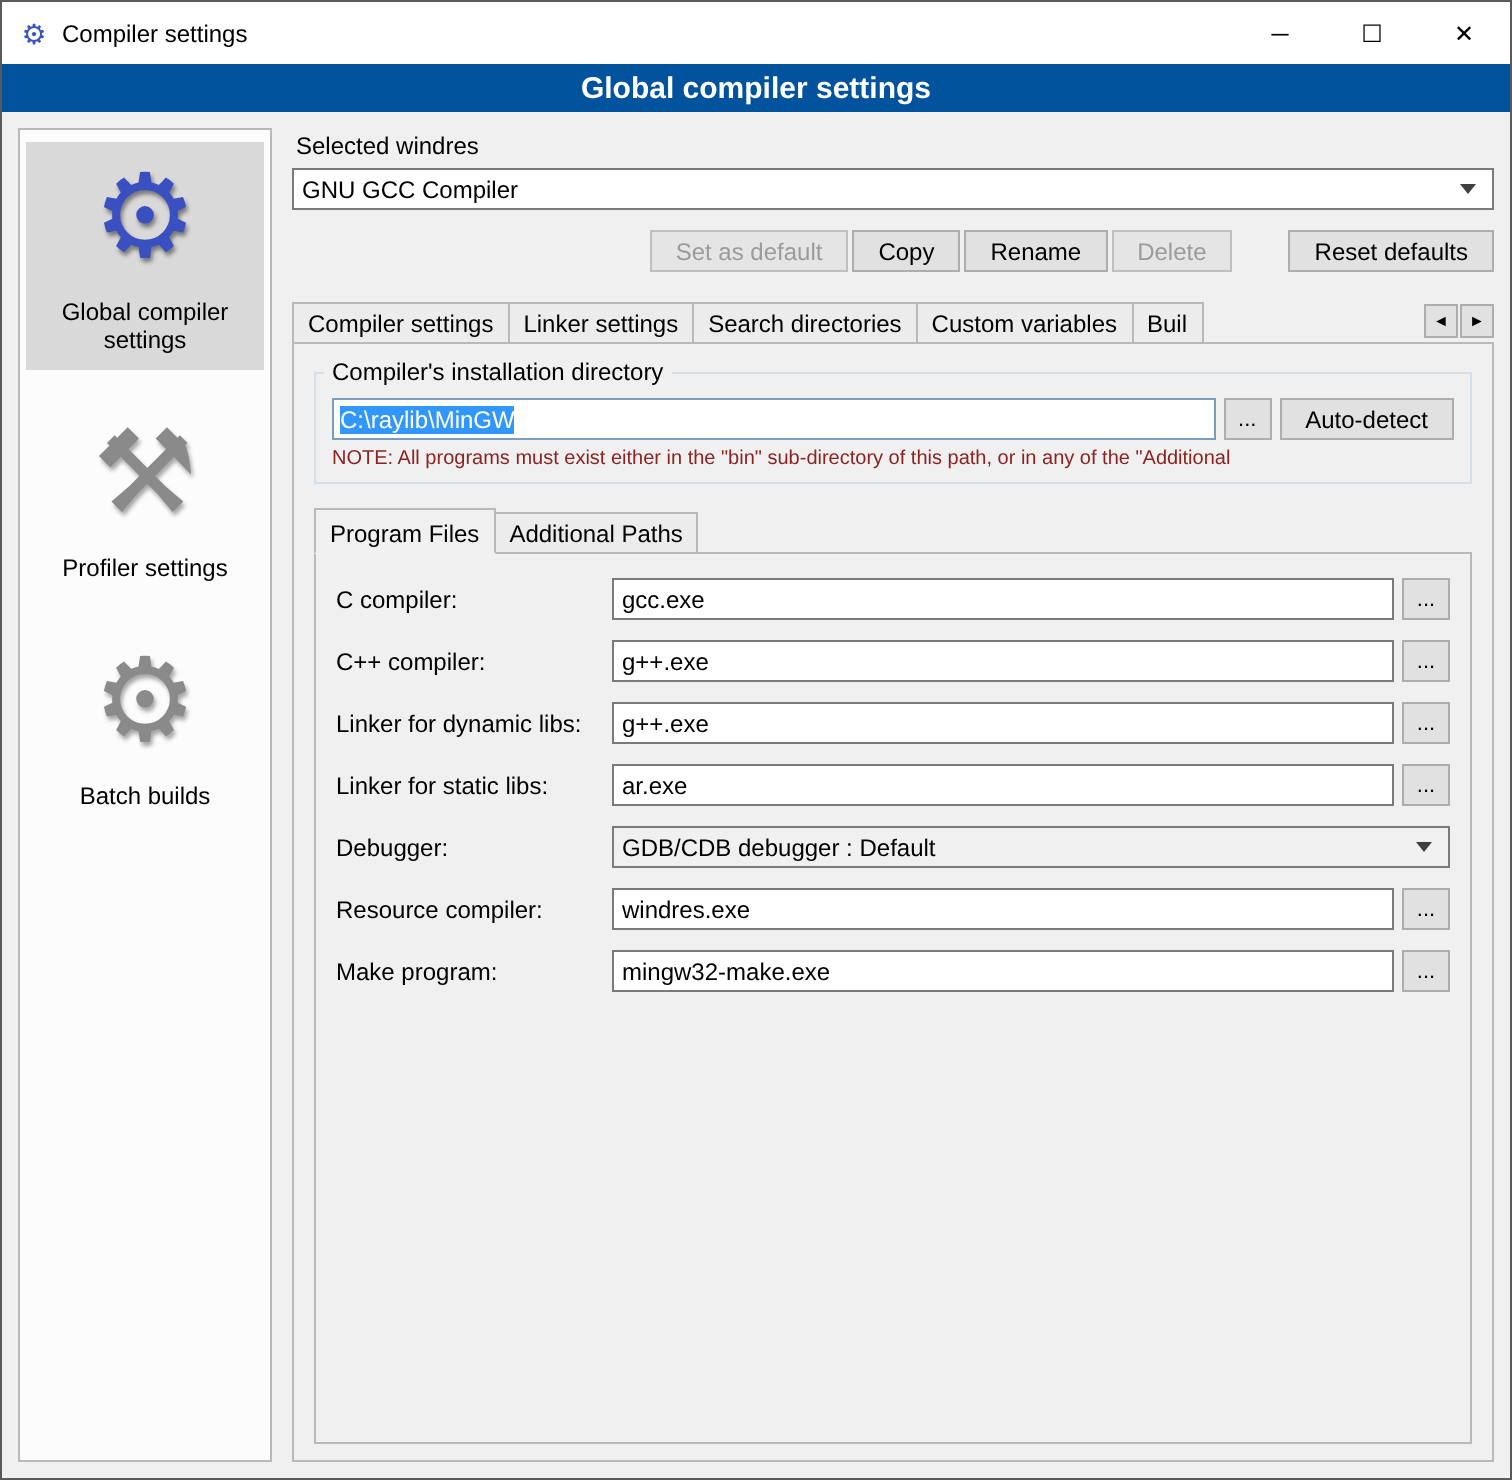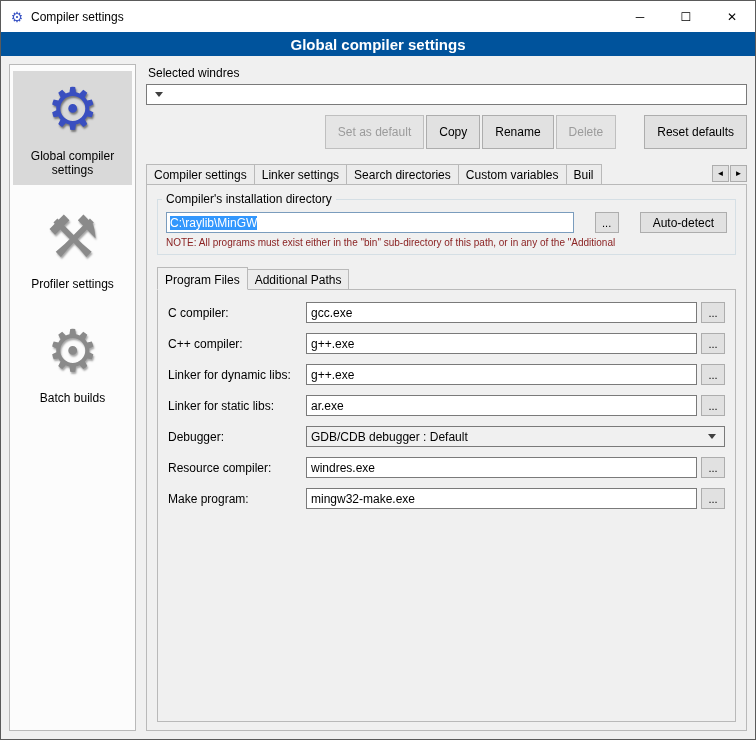--- a/index.html
+++ b/index.html
@@ -70,21 +70,21 @@
   .combo .combo-text { flex: 1; overflow: hidden; white-space: nowrap; }
   .combo .chev {
     width: 16px; height: 100%; display: flex; align-items: center; justify-content: center;
   }
   .chev-tri {
     width: 0; height: 0; border-left: 4px solid transparent;
     border-right: 4px solid transparent; border-top: 5px solid #404040;
   }
   
   .btn {
-    height: 34px; background: #e1e1e1; border: 1px solid #adadad;
+    height: 21px; background: #e1e1e1; border: 1px solid #adadad;
     font-family: inherit; font-size: 12px; padding: 0 12px; cursor: pointer;
   }
   .btn.disabled { color: #9b9b9b; border-color: #bfbfbf; background: #e5e5e5; cursor: default; }
   .btn-row { display: flex; gap: 2px; margin: 10px 0 12px 0; align-items: center; }
   .btn-row .spacer-flex { flex: 1; }
   .btn-row .spacer-gap { width: 24px; }
   
   .tabstrip { display: flex; align-items: flex-end; position: relative; height: 23px; flex: 0 0 auto; }
   .tab {
     border: 1px solid #b9b9b9; border-bottom: none;
@@ -105,21 +105,21 @@
   
   .tab-panel {
     border: 1px solid #b9b9b9; background: #f0f0f0;
     flex: 1; padding: 8px 10px; display: flex; flex-direction: column; min-height: 0;
   }
   
   .groupbox { border: 1px solid #d5dfe5; position: relative; padding: 12px 8px 6px 8px; margin-top: 6px; }
   .groupbox > legend {
     position: absolute; top: -8px; left: 4px; background: #f0f0f0; padding: 0 4px; font-size: 12px;
   }
-  .dir-row { display: flex; gap: 21px; align-items: center; }
+  .dir-row { display: flex; gap: 4px; align-items: center; }
   .textbox {
     height: 21px; background: #fff; border: 1px solid #7a9cbd;
     flex: 1; display: flex; align-items: center; padding: 0 3px;
     overflow: hidden; white-space: nowrap; cursor: text;
   }
   .textbox .sel { background: #3297fd; color: #fff; }
   .mini-btn {
     height: 21px; width: 24px; background: #e1e1e1; border: 1px solid #adadad;
     font-size: 11px; cursor: pointer; flex: 0 0 auto;
   }
@@ -182,20 +182,21 @@
         <span class="side-icon gear-gray">⚙</span>
         <span class="side-label">Batch builds</span>
       </div>
     </div>
 
     <div class="main">
 
       <div class="field-caption">Selected windres</div>
 
       <div class="combo">
+        <span class="combo-text">GNU GCC Compiler</span>
         <span class="chev">
             <span class="chev-tri"></span>
           </span>
       </div>
 
       <div class="btn-row">
         <span class="spacer-flex"></span>
         <button class="btn disabled">Set as default</button>
         <button class="btn">Copy</button>
         <button class="btn">Rename</button>

